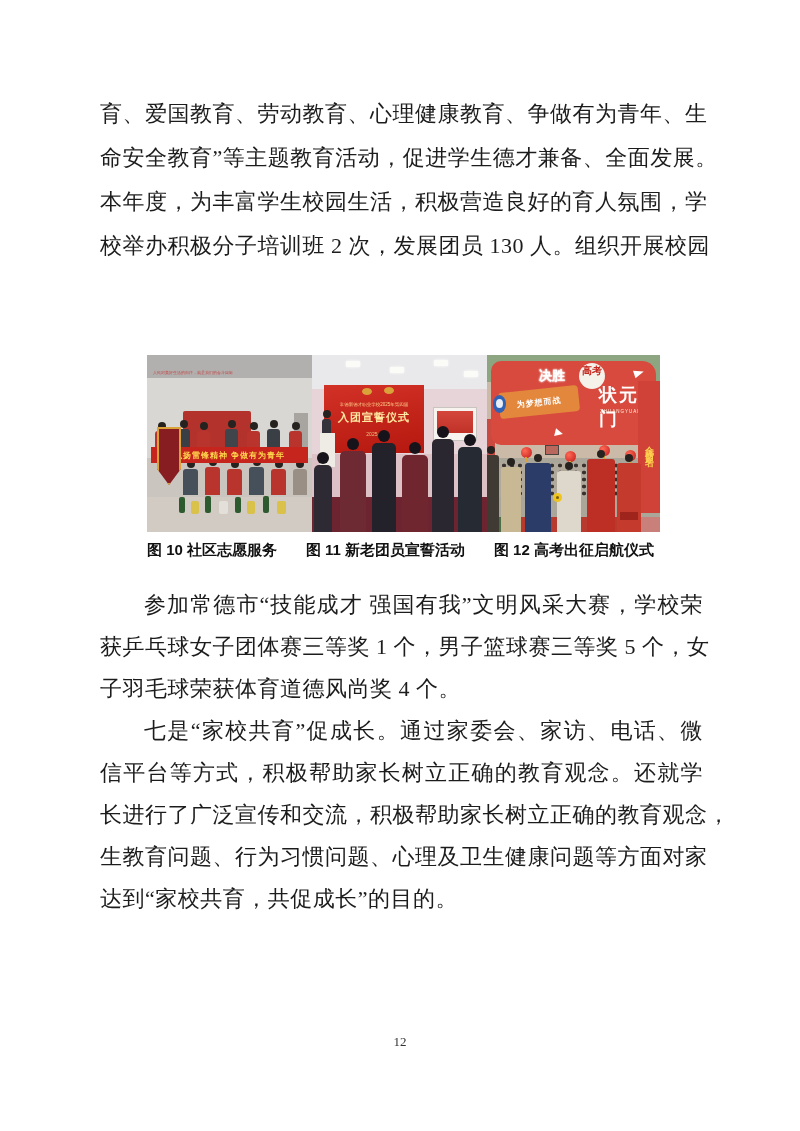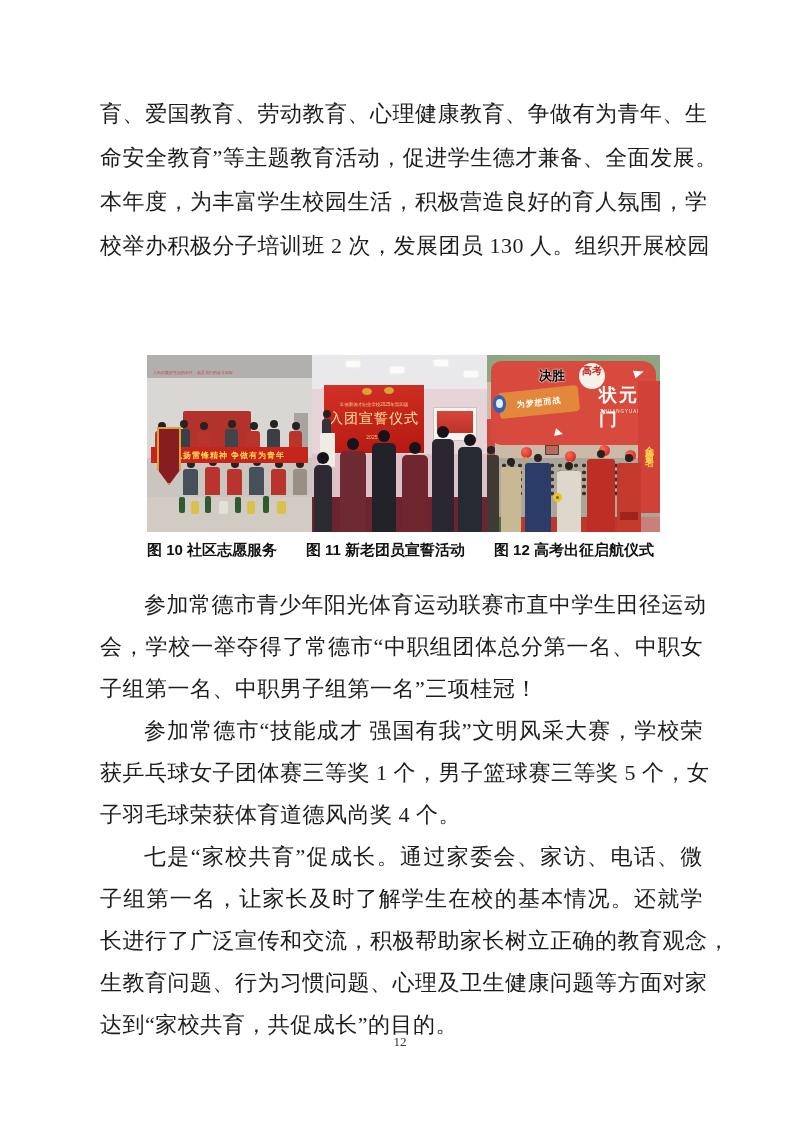--- a/index.html
+++ b/index.html
@@ -42,36 +42,36 @@
               box-shadow:inset 0 0 0 2px #d9a33a;}
   .bt{display:block;border-radius:2px;z-index:3;}
 
   
   .lt{background:#fbfbf8;width:14px;height:6px;border-radius:1px;box-shadow:0 0 3px #fff;}
   .p2-screen{left:12px;top:30px;width:100px;height:68px;z-index:2;text-align:center;
              background:linear-gradient(170deg,#d23126,#b5180f);color:#ffe9a0;
              font-family:"Liberation Sans",sans-serif;}
   .p2-screen div{position:static;}
   .p2-s1{font-size:4.5px;color:#ffcf8a;margin-top:17px;}
-  .p2-s2{font-size:14px;font-weight:normal;letter-spacing:1px;margin-top:3px;}
+  .p2-s2{font-size:11px;font-weight:bold;letter-spacing:1px;margin-top:3px;}
   .p2-s3{font-size:5px;color:#eec27f;margin-top:6px;}
   .emb{width:10px;height:7px;border-radius:50%;background:#d9a33a;z-index:3;}
   .p2-podium{left:8px;top:78px;width:15px;height:34px;background:#efece6;z-index:3;}
   .p2-board{right:10px;top:52px;width:44px;height:34px;background:#f7f4f0;border:1px solid #c9c4bf;z-index:2;}
   .p2-board i{position:absolute;left:3px;right:3px;top:3px;height:22px;
               background:linear-gradient(#d4463c,#c03227);}
   .p2-floor{left:0;right:0;bottom:0;height:22px;background:#6b2430;}
 
   
   .p3-arch{left:4px;top:6px;right:4px;height:84px;background:#d84a3d;border-radius:10px 14px 12px 10px;
            overflow:hidden;z-index:2;font-family:"Liberation Sans",sans-serif;}
   .p3-orange{left:8px;top:28px;width:80px;height:26px;background:#e2873c;transform:rotate(-6deg);
              display:flex;align-items:center;justify-content:center;border-radius:4px;}
   .p3-orange span{position:static;color:#fff;font-size:8px;font-weight:bold;letter-spacing:1px;}
-  .p3-jueshen{left:48px;top:6px;font-size:13px;font-weight:bold;color:#000000;
+  .p3-jueshen{left:48px;top:6px;font-size:13px;font-weight:bold;color:#ffffff;
               text-shadow:0 0 2px #fff,0 0 2px #fff;}
   .p3-gaokao{left:88px;top:2px;width:26px;height:26px;background:#f5f2ea;border-radius:50%;
              color:#c5261d;font-size:10px;font-weight:bold;text-align:center;line-height:12px;padding-top:2px;}
   .p3-title{left:108px;top:22px;font-size:18px;font-weight:bold;color:#ffffff;letter-spacing:2px;}
   .p3-sub{left:109px;top:48px;font-size:4.5px;color:#ffefe0;letter-spacing:1px;}
   .plane{width:0;height:0;border-left:10px solid #fff;border-top:4px solid transparent;
          border-bottom:4px solid transparent;}
   .p3-logo{left:2px;top:34px;width:13px;height:18px;background:#2f62b5;border-radius:50%;}
   .p3-logo::after{content:"";position:absolute;left:3px;top:4px;width:7px;height:9px;
                   border-radius:50%;background:#e8eef8;}
@@ -206,32 +206,27 @@
   </div>
 
   <div class="caps">
     <span>图 10 社区志愿服务</span>
     <span>图 11 新老团员宣誓活动</span>
     <span>图 12 高考出征启航仪式</span>
   </div>
 
   <div class="block lower" style="top:584px;">
     <div class="para">
-      <div class="line first">参加常德市青少年阳光体育运动联赛市直中学生田径运动</div>
-      <div class="line">会，学校一举夺得了常德市“中职组团体总分第一名、中职女</div>
-      <div class="line last">子组第一名、中职男子组第一名”三项桂冠！</div>
-    </div>
-    <div class="para">
       <div class="line first">参加常德市“技能成才 强国有我”文明风采大赛，学校荣</div>
       <div class="line">获乒乓球女子团体赛三等奖 1 个，男子篮球赛三等奖 5 个，女</div>
       <div class="line last">子羽毛球荣获体育道德风尚奖 4 个。</div>
     </div>
     <div class="para">
       <div class="line first">七是“家校共育”促成长。通过家委会、家访、电话、微</div>
-      <div class="line">子组第一名，让家长及时了解学生在校的基本情况。还就学</div>
+      <div class="line">信平台等方式，积极帮助家长树立正确的教育观念。还就学</div>
       <div class="line">长进行了广泛宣传和交流，积极帮助家长树立正确的教育观念，</div>
       <div class="line">生教育问题、行为习惯问题、心理及卫生健康问题等方面对家</div>
       <div class="line last">达到“家校共育，共促成长”的目的。</div>
     </div>
   </div>
 
   <div class="pagenum">12</div>
 </div>
 
 </body></html>

